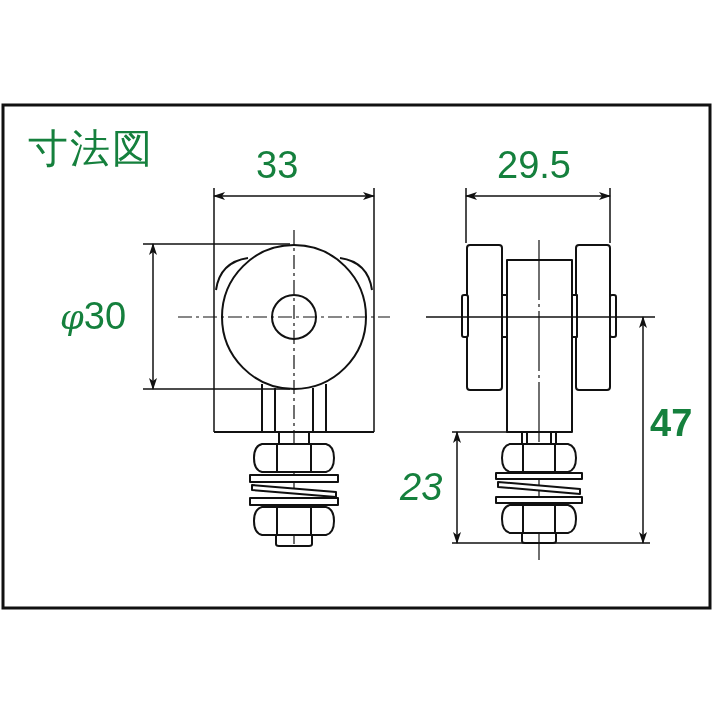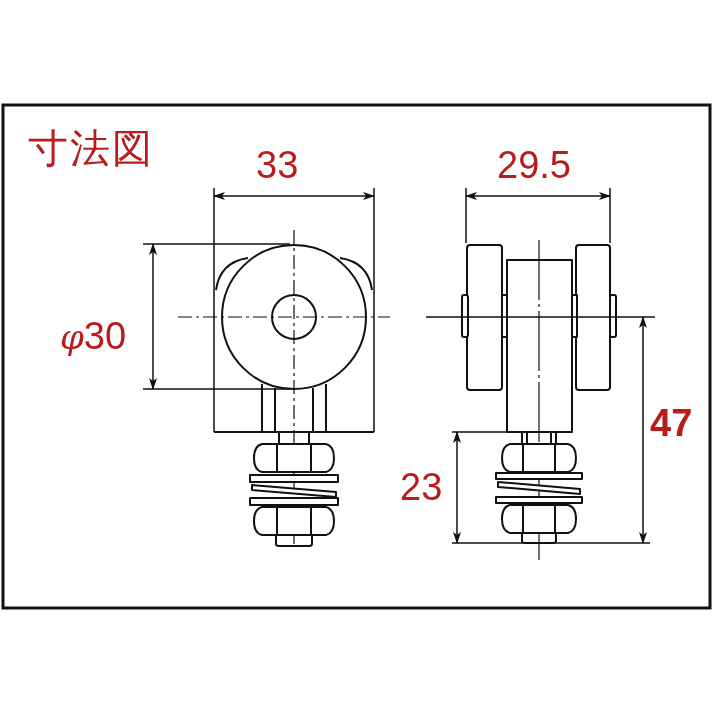--- a/index.html
+++ b/index.html
@@ -16,40 +16,40 @@
     }
     #drawing {
       position: absolute;
       left: 0;
       top: 0;
       width: 713px;
       height: 713px;
     }
     .label {
       position: absolute;
-      color: #b91c1c;
+      color: #15803d;
       line-height: 1;
       white-space: nowrap;
     }
     .title {
       font-family: "DejaVu Sans", sans-serif;
       font-size: 40px;
       left: 28px;
       top: 128px;
       letter-spacing: 2px;
     }
     .dim {
       font-size: 38px;
       font-weight: normal;
     }
     .dim-33 { left: 256px; top: 146px; }
     .dim-295 { left: 497px; top: 146px; text-align: right; }
-    .dim-30 { left: 60px; top: 297px; margin-top: 20px; }
+    .dim-30 { left: 60px; top: 297px; }
     .dim-47 { left: 650px; top: 404px; font-weight: bold; }
-    .dim-23 { left: 400px; top: 468px; }
+    .dim-23 { left: 400px; top: 468px; font-style: italic; }
     .phi { font-style: italic; font-family: "DejaVu Serif", serif; font-size: 34px; }
   </style>
 </head>
 <body>
 
 <svg id="drawing" viewBox="0 0 713 713" xmlns="http://www.w3.org/2000/svg">
   <defs>
     <marker id="arrow" markerWidth="12" markerHeight="8" refX="11" refY="4" orient="auto" markerUnits="userSpaceOnUse">
       <path d="M0,0 L12,4 L0,8 L3,4 Z" fill="#111"></path>
     </marker>

